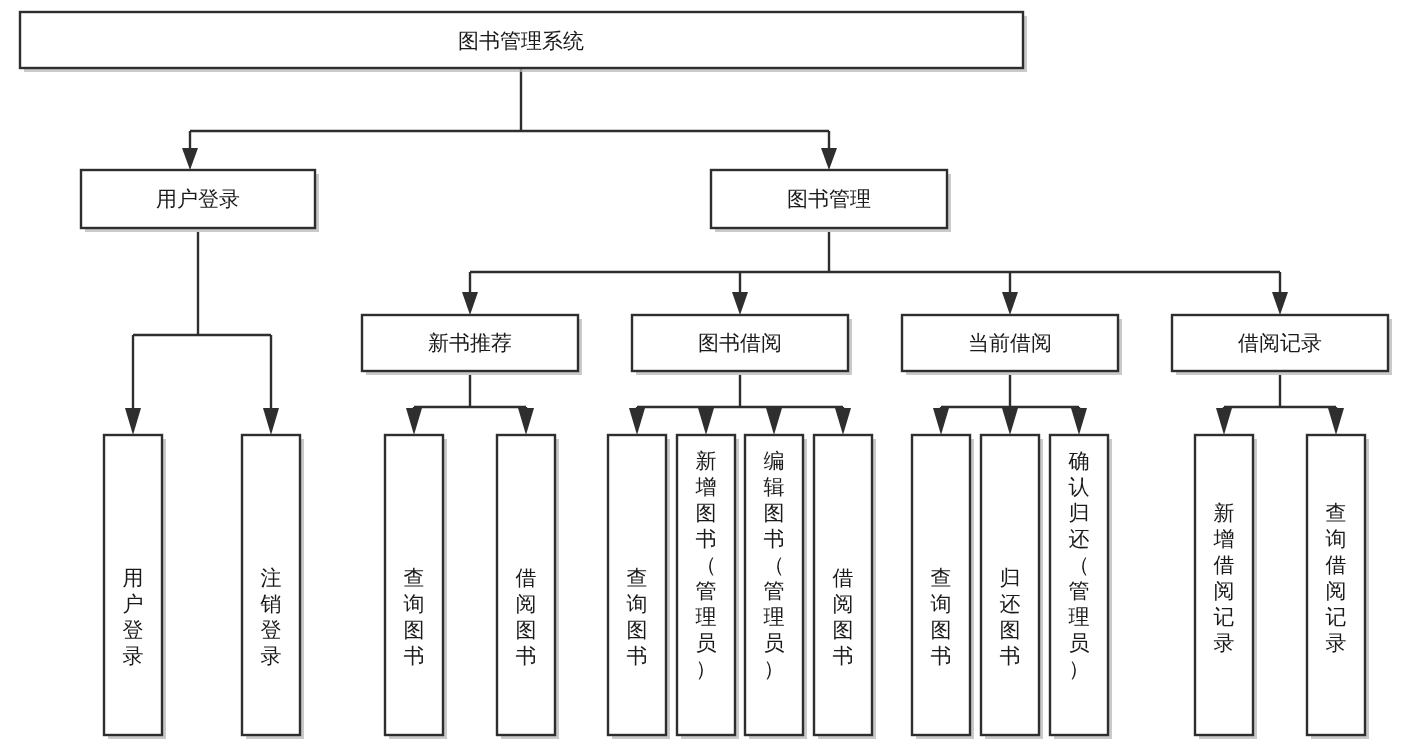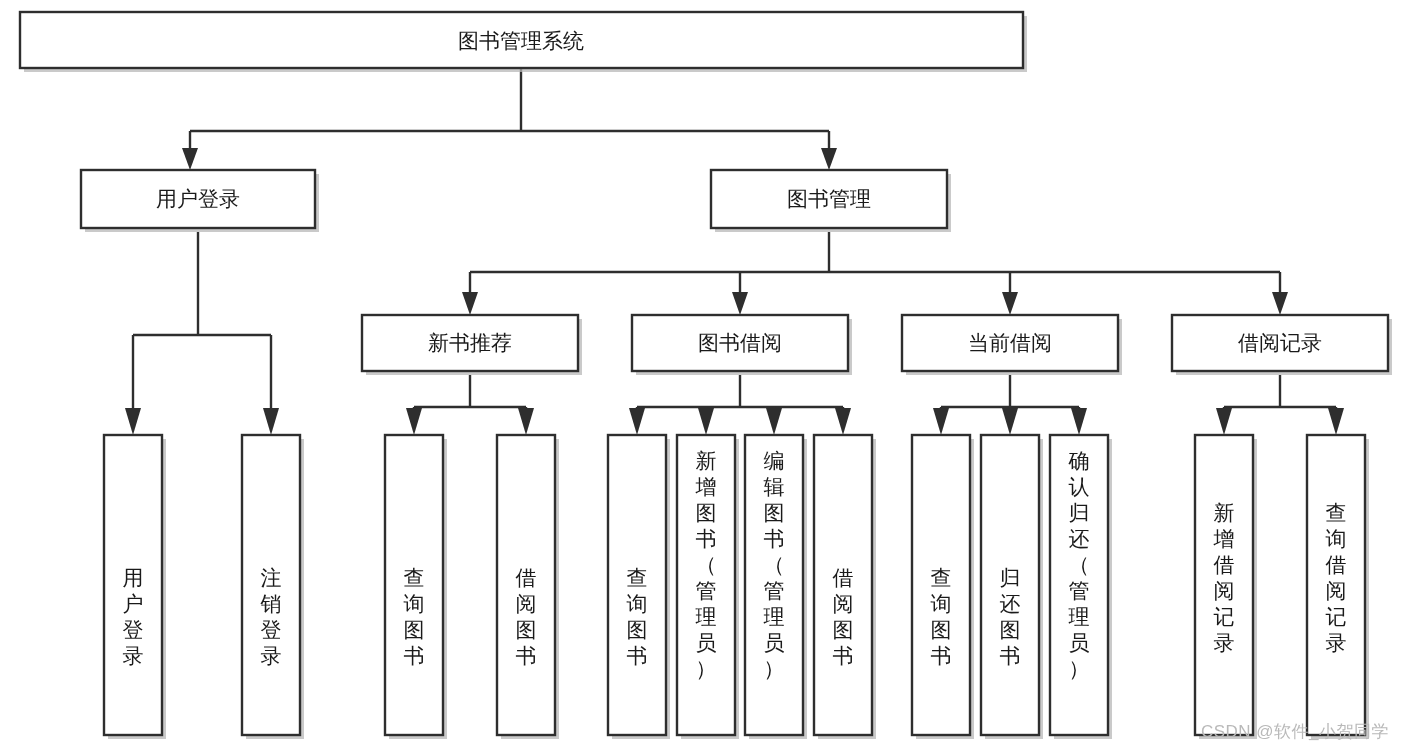--- a/index.html
+++ b/index.html
@@ -255,15 +255,14 @@
     </g>
 
     <g>
       <rect class="node-shadow" x="1311" y="439" width="58" height="300"></rect>
       <rect class="node-box" x="1307" y="435" width="58" height="300"></rect>
       <text class="node-label-vertical" x="1336" y="520"><tspan x="1336" y="520">查</tspan><tspan x="1336" y="546">询</tspan><tspan x="1336" y="572">借</tspan><tspan x="1336" y="598">阅</tspan><tspan x="1336" y="624">记</tspan><tspan x="1336" y="650">录</tspan></text>
     </g>
 
   </svg>
 
-  <div class="watermark">CSDN @软件_小贺同学</div>
 
 </div>
 
 </body></html>

